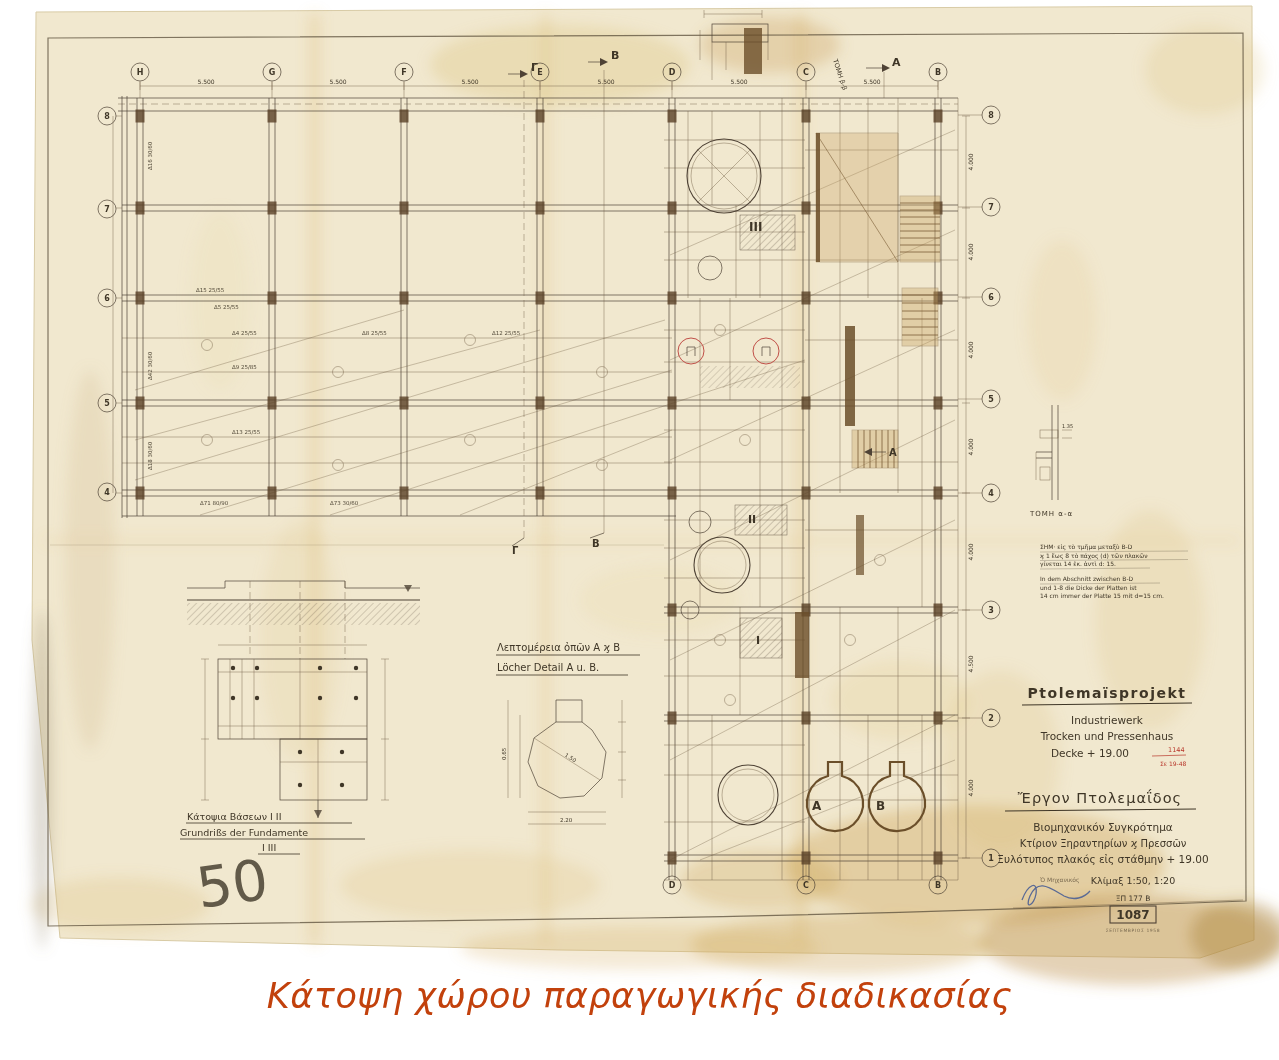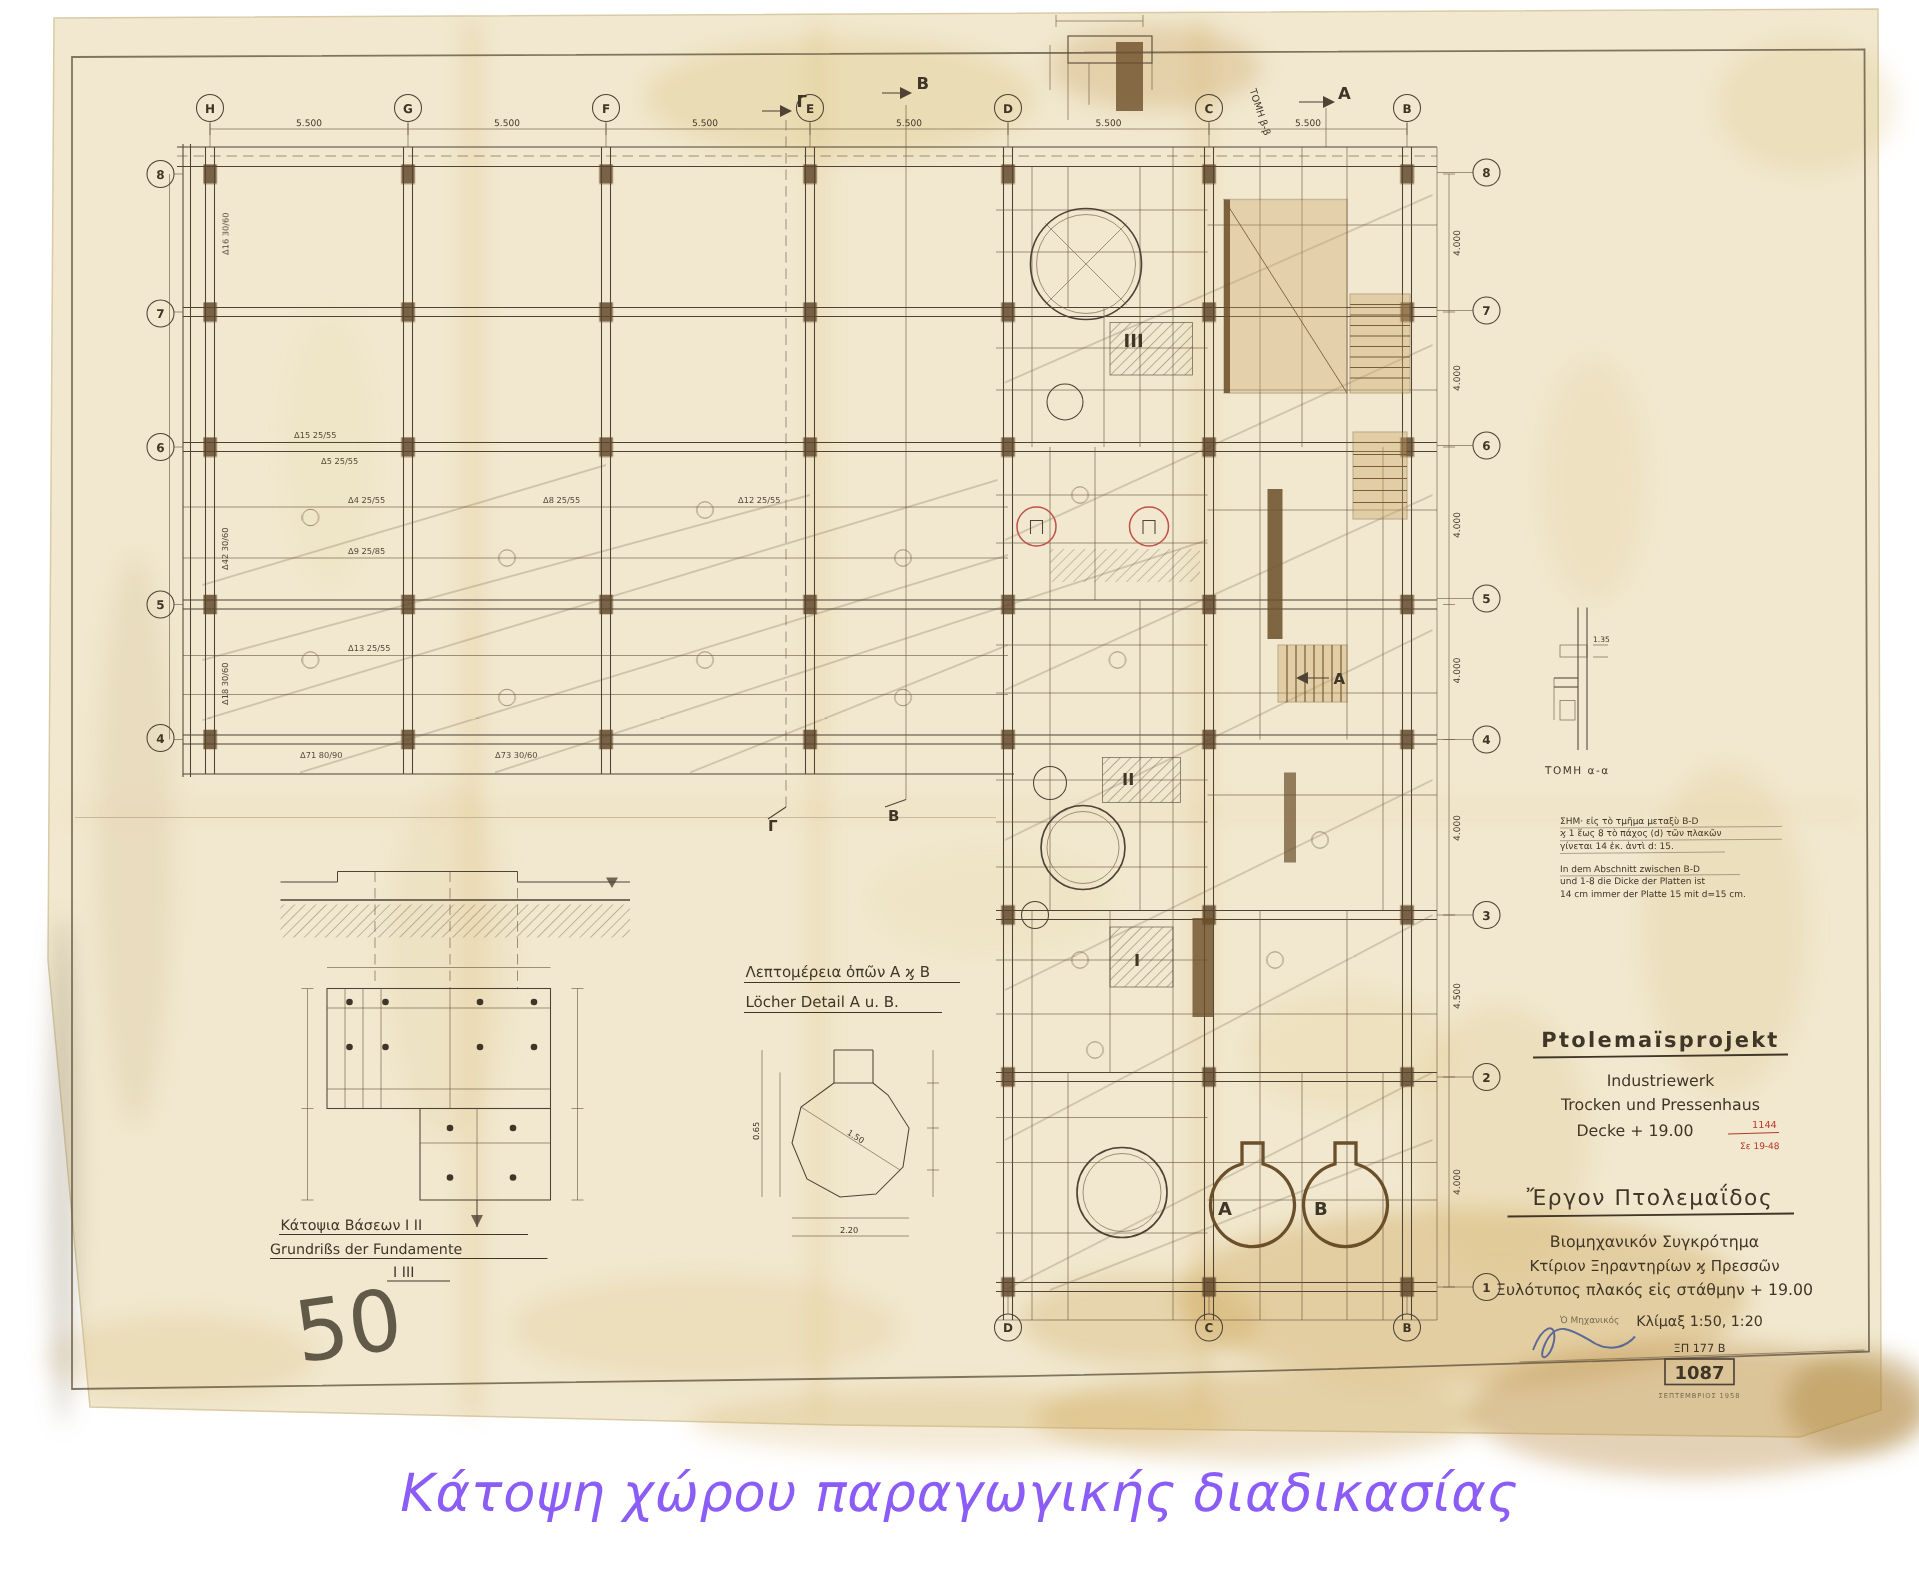--- a/index.html
+++ b/index.html
@@ -15,21 +15,21 @@
   .u{stroke:#3f3627;stroke-width:.8}
   .t45{font-size:4.5px}.t5{font-size:5px}.t55{font-size:5.5px}.t6{font-size:6px}.t65{font-size:6.5px}
   .t7{font-size:7px}.t75{font-size:7.5px}.t8{font-size:8px}.t95{font-size:9.5px}
   .t10{font-size:10px}.t105{font-size:10.5px}.t11{font-size:11px}.t12{font-size:12px}
   .t14{font-size:14px}.t145{font-size:14.5px}
   .b{font-weight:bold}
   .mid{text-anchor:middle}
   .red{fill:#b8372b}
   .gray{fill:#7a6a50}
   .caption{position:absolute;left:0;right:0;top:976px;text-align:center;
-    font-style:italic;font-size:35px;color:#8b5cf6;letter-spacing:.5px}
+    font-style:italic;font-size:35px;color:#c2410c;letter-spacing:.5px}
 </style>
 </head>
 <body>
 
 <div class="page">
 <svg width="1279" height="1060" viewBox="0 0 1279 1060">
   <defs>
     <rect id="csq" x="-4.5" y="-6.5" width="9" height="13"></rect>
     <pattern id="ht" patternUnits="userSpaceOnUse" width="5" height="5" patternTransform="rotate(45)">
       <line x1="0" y1="0" x2="0" y2="5" stroke="#4f4336" stroke-width=".6"></line>

